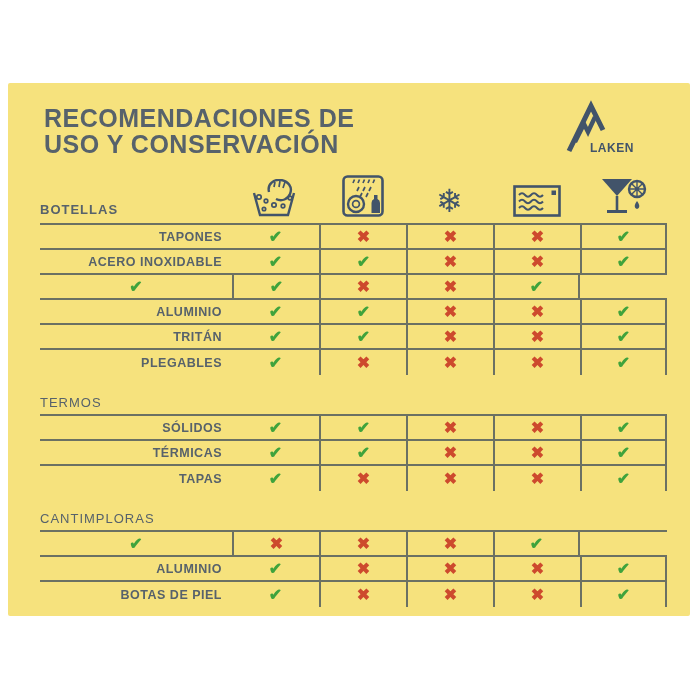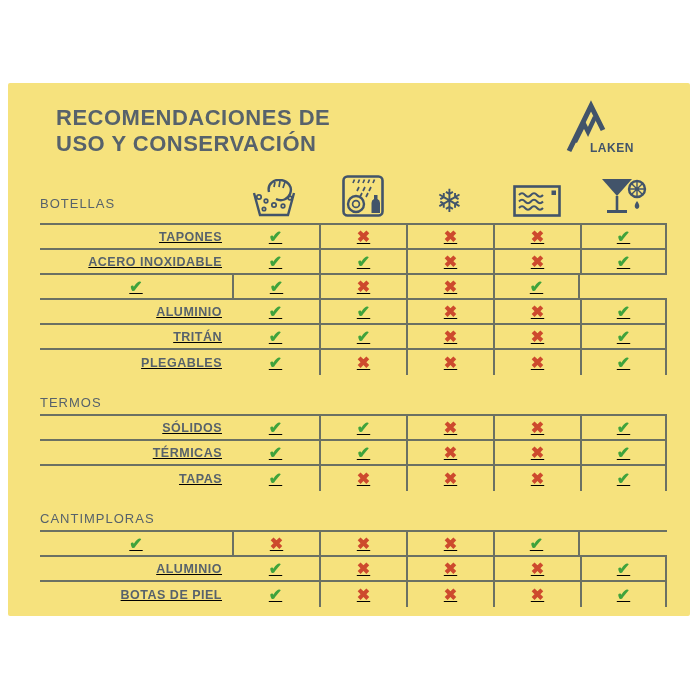--- a/index.html
+++ b/index.html
@@ -8,41 +8,41 @@
     --icon-ink:#42546A;
     --line:#6B7163;
     --check:#3FA33C;
     --cross:#CD4A2D;
   }
   *{margin:0;padding:0;box-sizing:border-box;}
   html,body{width:700px;height:700px;background:#ffffff;font-family:"Liberation Sans",sans-serif;}
   .canvas{position:relative;width:700px;height:700px;background:#ffffff;overflow:hidden;}
   .card{position:absolute;left:8px;top:83px;width:682px;height:533px;background:var(--yellow);border-radius:2px;}
 
-  .page-title{position:absolute;left:48px;top:22px;color:var(--ink);
-    font-size:22px;font-weight:bold;line-height:26px;letter-spacing:0.5px;}
+  .page-title{position:absolute;left:36px;top:22px;color:var(--ink);
+    font-size:25px;font-weight:bold;line-height:26px;letter-spacing:0.5px;}
 
   .logo{position:absolute;top:8px;right:24px;width:104px;height:66px;}
   .logo svg{position:absolute;left:4px;top:8px;}
   .brand{position:absolute;left:28px;bottom:2px;color:var(--icon-ink);
     font-size:12px;font-weight:bold;letter-spacing:0.5px;}
 
   .table{position:absolute;left:32px;top:89px;width:627px;}
   .grid-row{display:grid;grid-template-columns:192px repeat(5,87px);}
 
   .header-row{height:53px;border-bottom:2px solid var(--line);align-items:end;}
   .col-head{display:flex;justify-content:center;align-items:flex-end;padding-bottom:6px;}
-  .sec-label-inline{align-self:end;padding-bottom:12px;color:var(--ink);
-    font-size:13px;font-weight:normal;letter-spacing:1px;}
+  .sec-label-inline{align-self:end;padding-bottom:6px;color:var(--ink);
+    font-size:13px;font-weight:bold;letter-spacing:1px;}
 
   .sec-head{margin-top:18px;padding:2px 0 4px;border-bottom:2px solid var(--line);
     color:var(--ink);font-size:13px;font-weight:normal;letter-spacing:1px;}
 
   .row{display:grid;grid-template-columns:192px repeat(5,87px);height:25px;
-    border-bottom:2px solid var(--line);text-decoration:underline;}
+    border-bottom:2px solid var(--line);}
   .rows .row:last-child{border-bottom:none;}
   .cell{display:flex;align-items:center;}
   .cell.label{justify-content:flex-end;padding-right:10px;color:var(--ink);
     font-size:12.5px;font-weight:bold;letter-spacing:0.5px;white-space:nowrap;}
   .cell.mark{justify-content:center;}
   .cell.mark + .cell.mark{border-left:2px solid var(--line);}
   .cell.mark:last-child{border-right:2px solid var(--line);}
   .sym{font-size:16px;font-weight:bold;line-height:1;}
   .sym.check{color:var(--check);}
   .sym.cross{color:var(--cross);}

